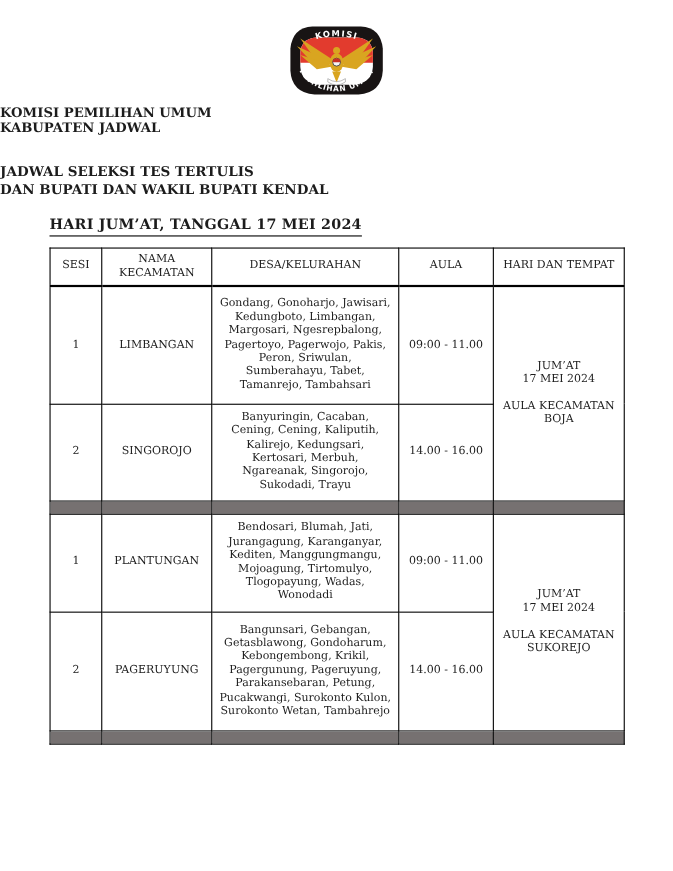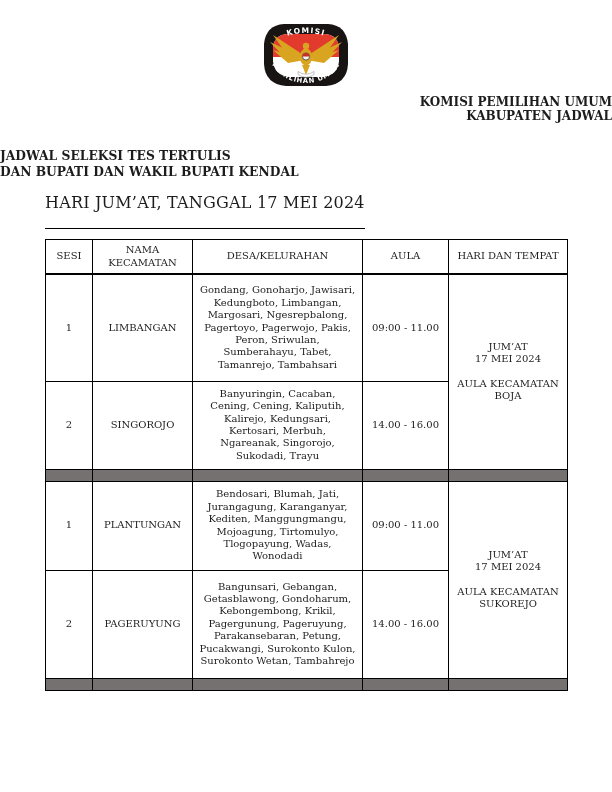--- a/index.html
+++ b/index.html
@@ -7,28 +7,28 @@
     position:relative;
     width:612px;height:792px;
     background:#ffffff;
     font-family:"DejaVu Serif", serif;
     color:#1c1c1c;
     overflow:hidden;
     box-sizing:border-box;
     padding-top:22px;
   }
   .logo{display:block;margin:0 auto;}
-  .org-block{margin-top:6px;text-align:right;font-weight:bold;font-size:12px;line-height:14px;}
+  .org-block{margin-top:6px;text-align:left;font-weight:bold;font-size:12px;line-height:14px;}
   .title-block{margin-top:25px;font-weight:bold;font-size:12.3px;line-height:15.6px;}
   .section-heading-wrap{margin:14px 45px 0 45px;}
   .section-heading{
     display:inline-block;
-    font-weight:normal;font-size:16px;
+    font-weight:bold;font-size:13px;
     border-bottom:1.6px solid #000;
-    padding-bottom:16px;
+    padding-bottom:2px;
     letter-spacing:.2px;
   }
   table.schedule{
     border-collapse:collapse;
     table-layout:fixed;
     width:522px;
     margin:10px 45px 0 45px;
   }
   table.schedule th, table.schedule td{
     border:1.6px solid #000;

